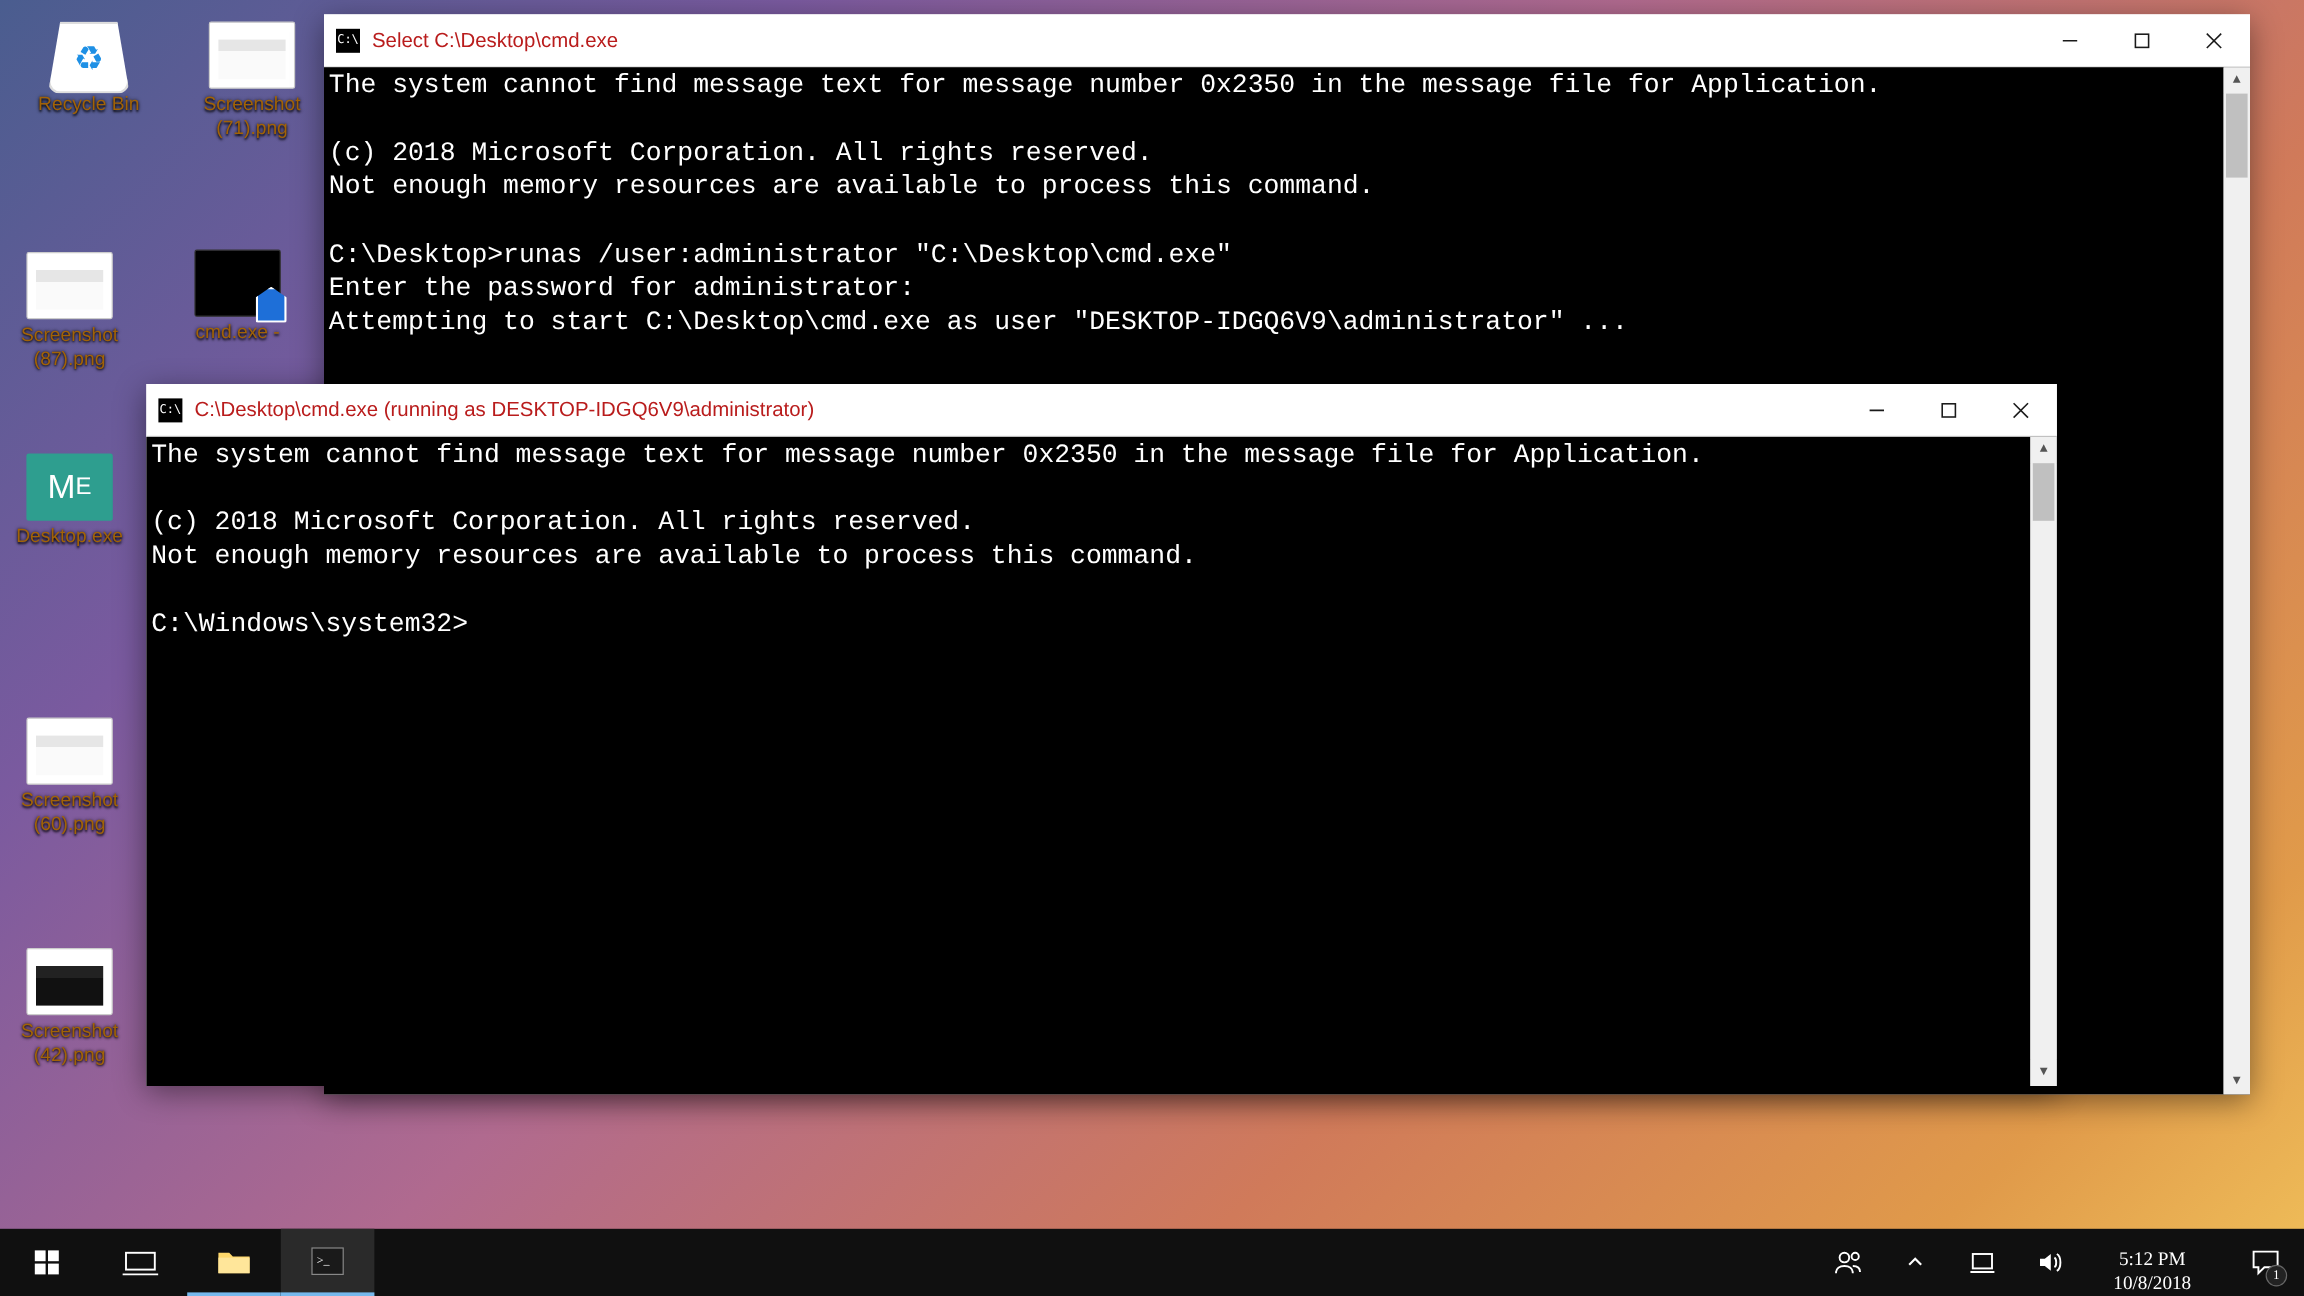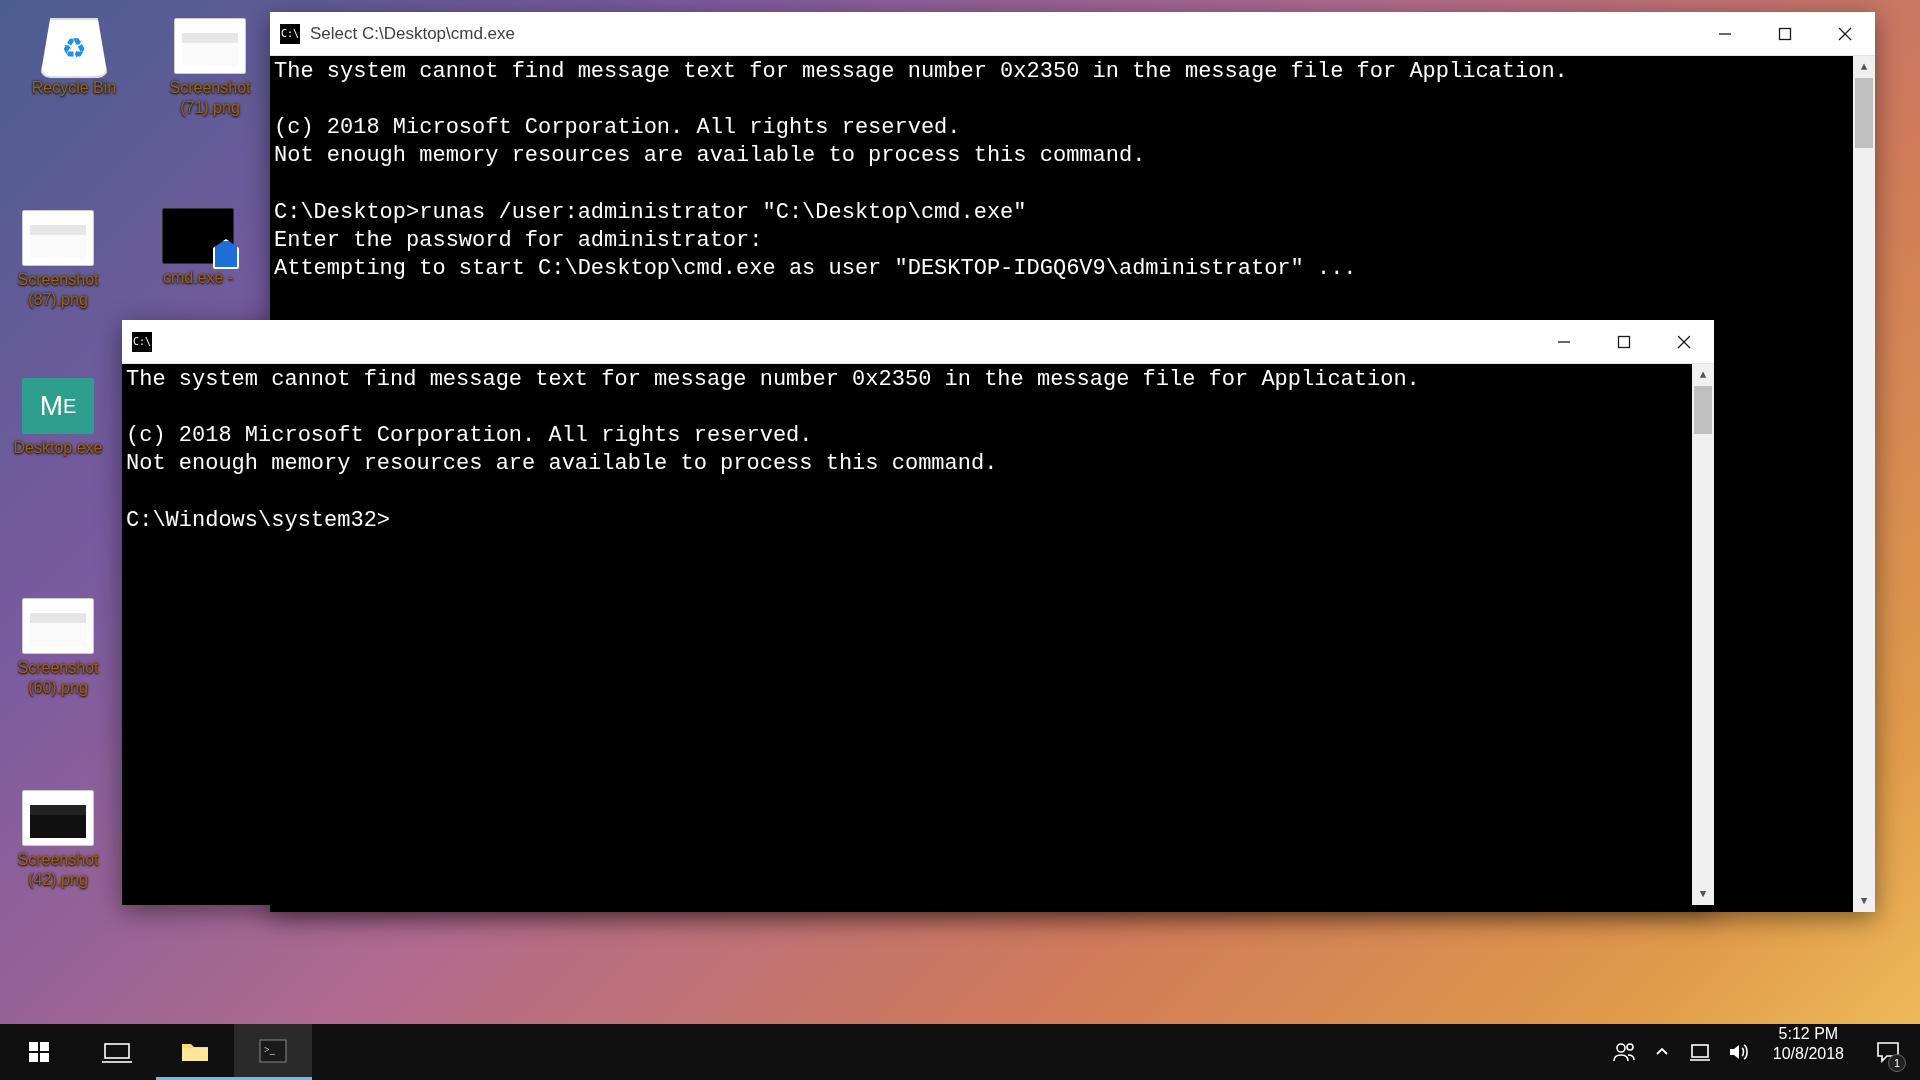--- a/index.html
+++ b/index.html
@@ -76,21 +76,21 @@
     align-items:center;
     background:#fff;
     border-bottom:1px solid #e5e5e5;
     user-select:none;
   }
   .titlebar .icon{
     width:20px;height:20px;margin:0 10px 0 10px;
     background:#000;color:#fff;font-size:10px;font-family:Consolas,monospace;
     display:flex;align-items:center;justify-content:center;
   }
-  .titlebar .title{ font-size:17px;color:#404040;flex:0 0 auto; }
+  .titlebar .title{ font-size:17px;color:#b91c1c;flex:0 0 auto; }
   .titlebar .spacer{flex:1;}
   .win-btn{
     width:60px;height:44px;display:flex;align-items:center;justify-content:center;
     color:#1a1a1a;font-size:14px;
   }
   .console-body{
     flex:1;background:#000;color:#fff;
     font-family:Consolas,"Courier New",monospace;
     font-size:22px;line-height:1.28;
     padding:2px 4px;
@@ -109,21 +109,21 @@
   
   .taskbar{
     position:absolute;left:0;right:0;bottom:0;height:56px;
     background:#101010;display:flex;align-items:center;color:#fff;
   }
   .task-btn{
     width:78px;height:56px;display:flex;align-items:center;justify-content:center;
   }
   .task-btn.active{background:#2a2a2a;border-bottom:3px solid #76b9ed;}
   .task-btn.running{border-bottom:3px solid #76b9ed;}
-  .sys-tray{margin-left:auto;display:flex;align-items:flex-start;gap:4px;padding-right:6px;}
+  .sys-tray{margin-left:auto;display:flex;align-items:flex-end;gap:22px;padding-right:6px;font-family:Liberation Serif, serif;}
   .tray-icon{width:34px;height:56px;display:flex;align-items:center;justify-content:center;}
   .clock{font-size:16px;line-height:1.25;text-align:center;padding:0 14px;}
   .notif{width:52px;height:56px;display:flex;align-items:center;justify-content:center;position:relative;}
   .notif .badge{
     position:absolute;right:8px;bottom:8px;width:18px;height:18px;border-radius:9px;
     background:#222;border:1px solid #666;font-size:11px;display:flex;align-items:center;justify-content:center;
   }
 
   
   .ic-start svg,.ic-tv svg,.ic-folder svg,.ic-term svg{display:block;}
@@ -210,20 +210,21 @@
         <div class="sb-thumb" style="top:0;height:70px"></div>
       </div>
       <div class="sb-btn">▼</div>
     </div>
   </div>
 </div>
 
 <div class="window" style="left:122px;top:320px;width:1592px;height:585px">
   <div class="titlebar">
     <div class="icon">C:\</div>
+    <div class="title">C:\Desktop\cmd.exe (running as DESKTOP-IDGQ6V9\administrator)</div>
     <div class="spacer"></div>
     <div class="win-btn">
       <svg width="14" height="14">
           <line x1="1" y1="7" x2="13" y2="7" stroke="#1a1a1a" stroke-width="1.3"></line>
         </svg>
     </div>
     <div class="win-btn">
       <svg width="14" height="14">
           <rect x="1.5" y="1.5" width="11" height="11" fill="none" stroke="#1a1a1a" stroke-width="1.3"></rect>
         </svg>

